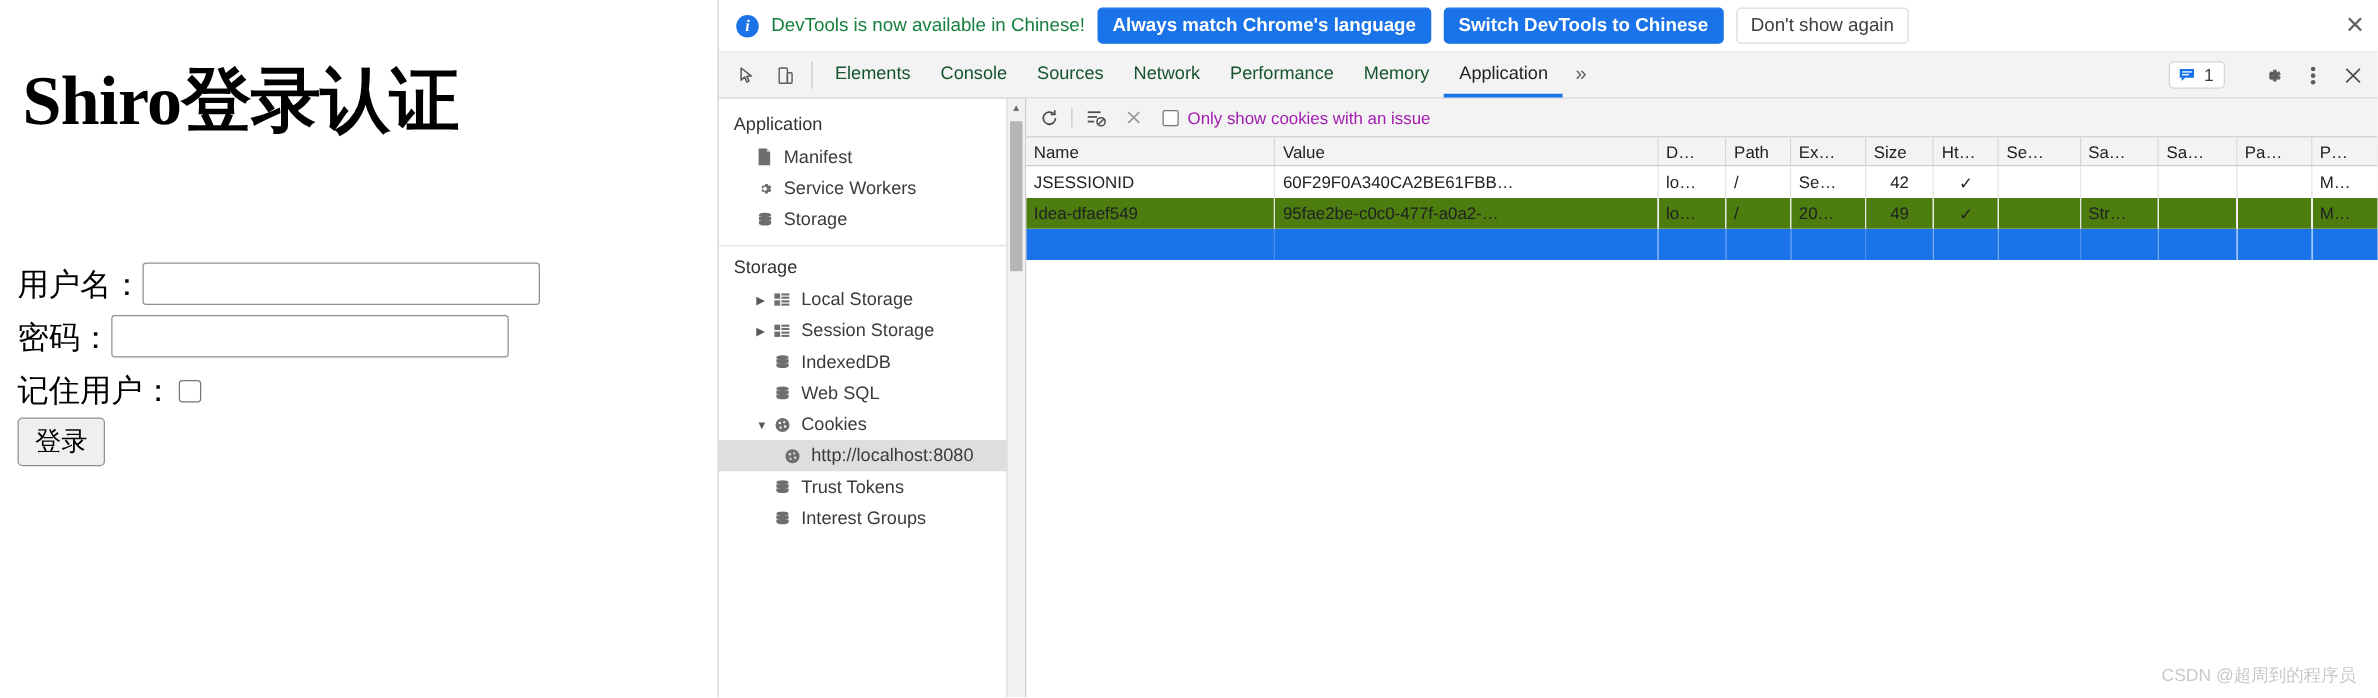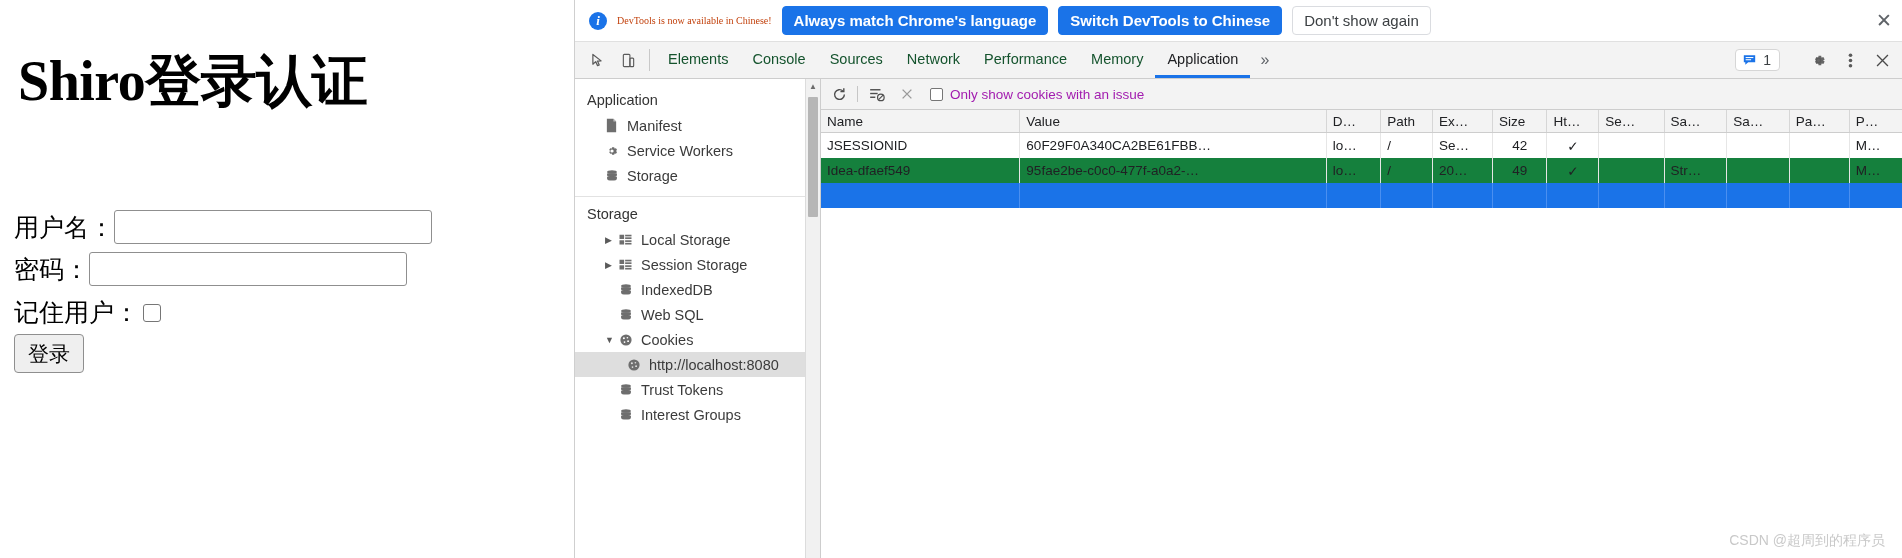--- a/index.html
+++ b/index.html
@@ -94,21 +94,21 @@
     gap: 10px;
   }
   #banner-info-icon {
     width: 18px; height: 18px; border-radius: 50%;
     background: #1a73e8; color: #fff;
     display: flex; align-items: center; justify-content: center;
     font-family: "Liberation Serif", serif;
     font-style: italic; font-weight: bold; font-size: 13px;
     flex: none;
   }
-  #banner-text { font-size: 10px; color: #c2410c; white-space: nowrap; font-family: Liberation Serif, serif; }
+  #banner-text { font-size: 15px; color: #15803d; white-space: nowrap; }
   .banner-btn {
     box-sizing: border-box;
     height: 29px;
     padding: 0 11px;
     border-radius: 4px;
     font-size: 15px;
     font-family: "Liberation Sans", sans-serif;
     display: flex; align-items: center;
     white-space: nowrap;
     cursor: pointer;
@@ -252,21 +252,21 @@
   }
   table.ck td {
     height: 25px;
     padding: 0 6px;
     border-right: 1px solid #e6e6e6;
     overflow: hidden; white-space: nowrap;
     color: #202124;
     font-size: 13.5px;
   }
   table.ck tr.odd td { background: #ffffff; }
-  table.ck tr.even td { background: #15803d; }
+  table.ck tr.even td { background: #4d7c0f; }
   table.ck tr.selected td { background: #1a73e8; color: #fff; border-right-color: #4a8ff0; }
   td.num { text-align: center; margin-top: 16px; }
   td.ctr { text-align: center; }
   .check-glyph { color: #c0622a; }
   #watermark {
     position: absolute; right: 18px; bottom: 8px;
     font-size: 14px; color: #c9c9c9;
     white-space: nowrap; pointer-events: none;
   }
 </style>

